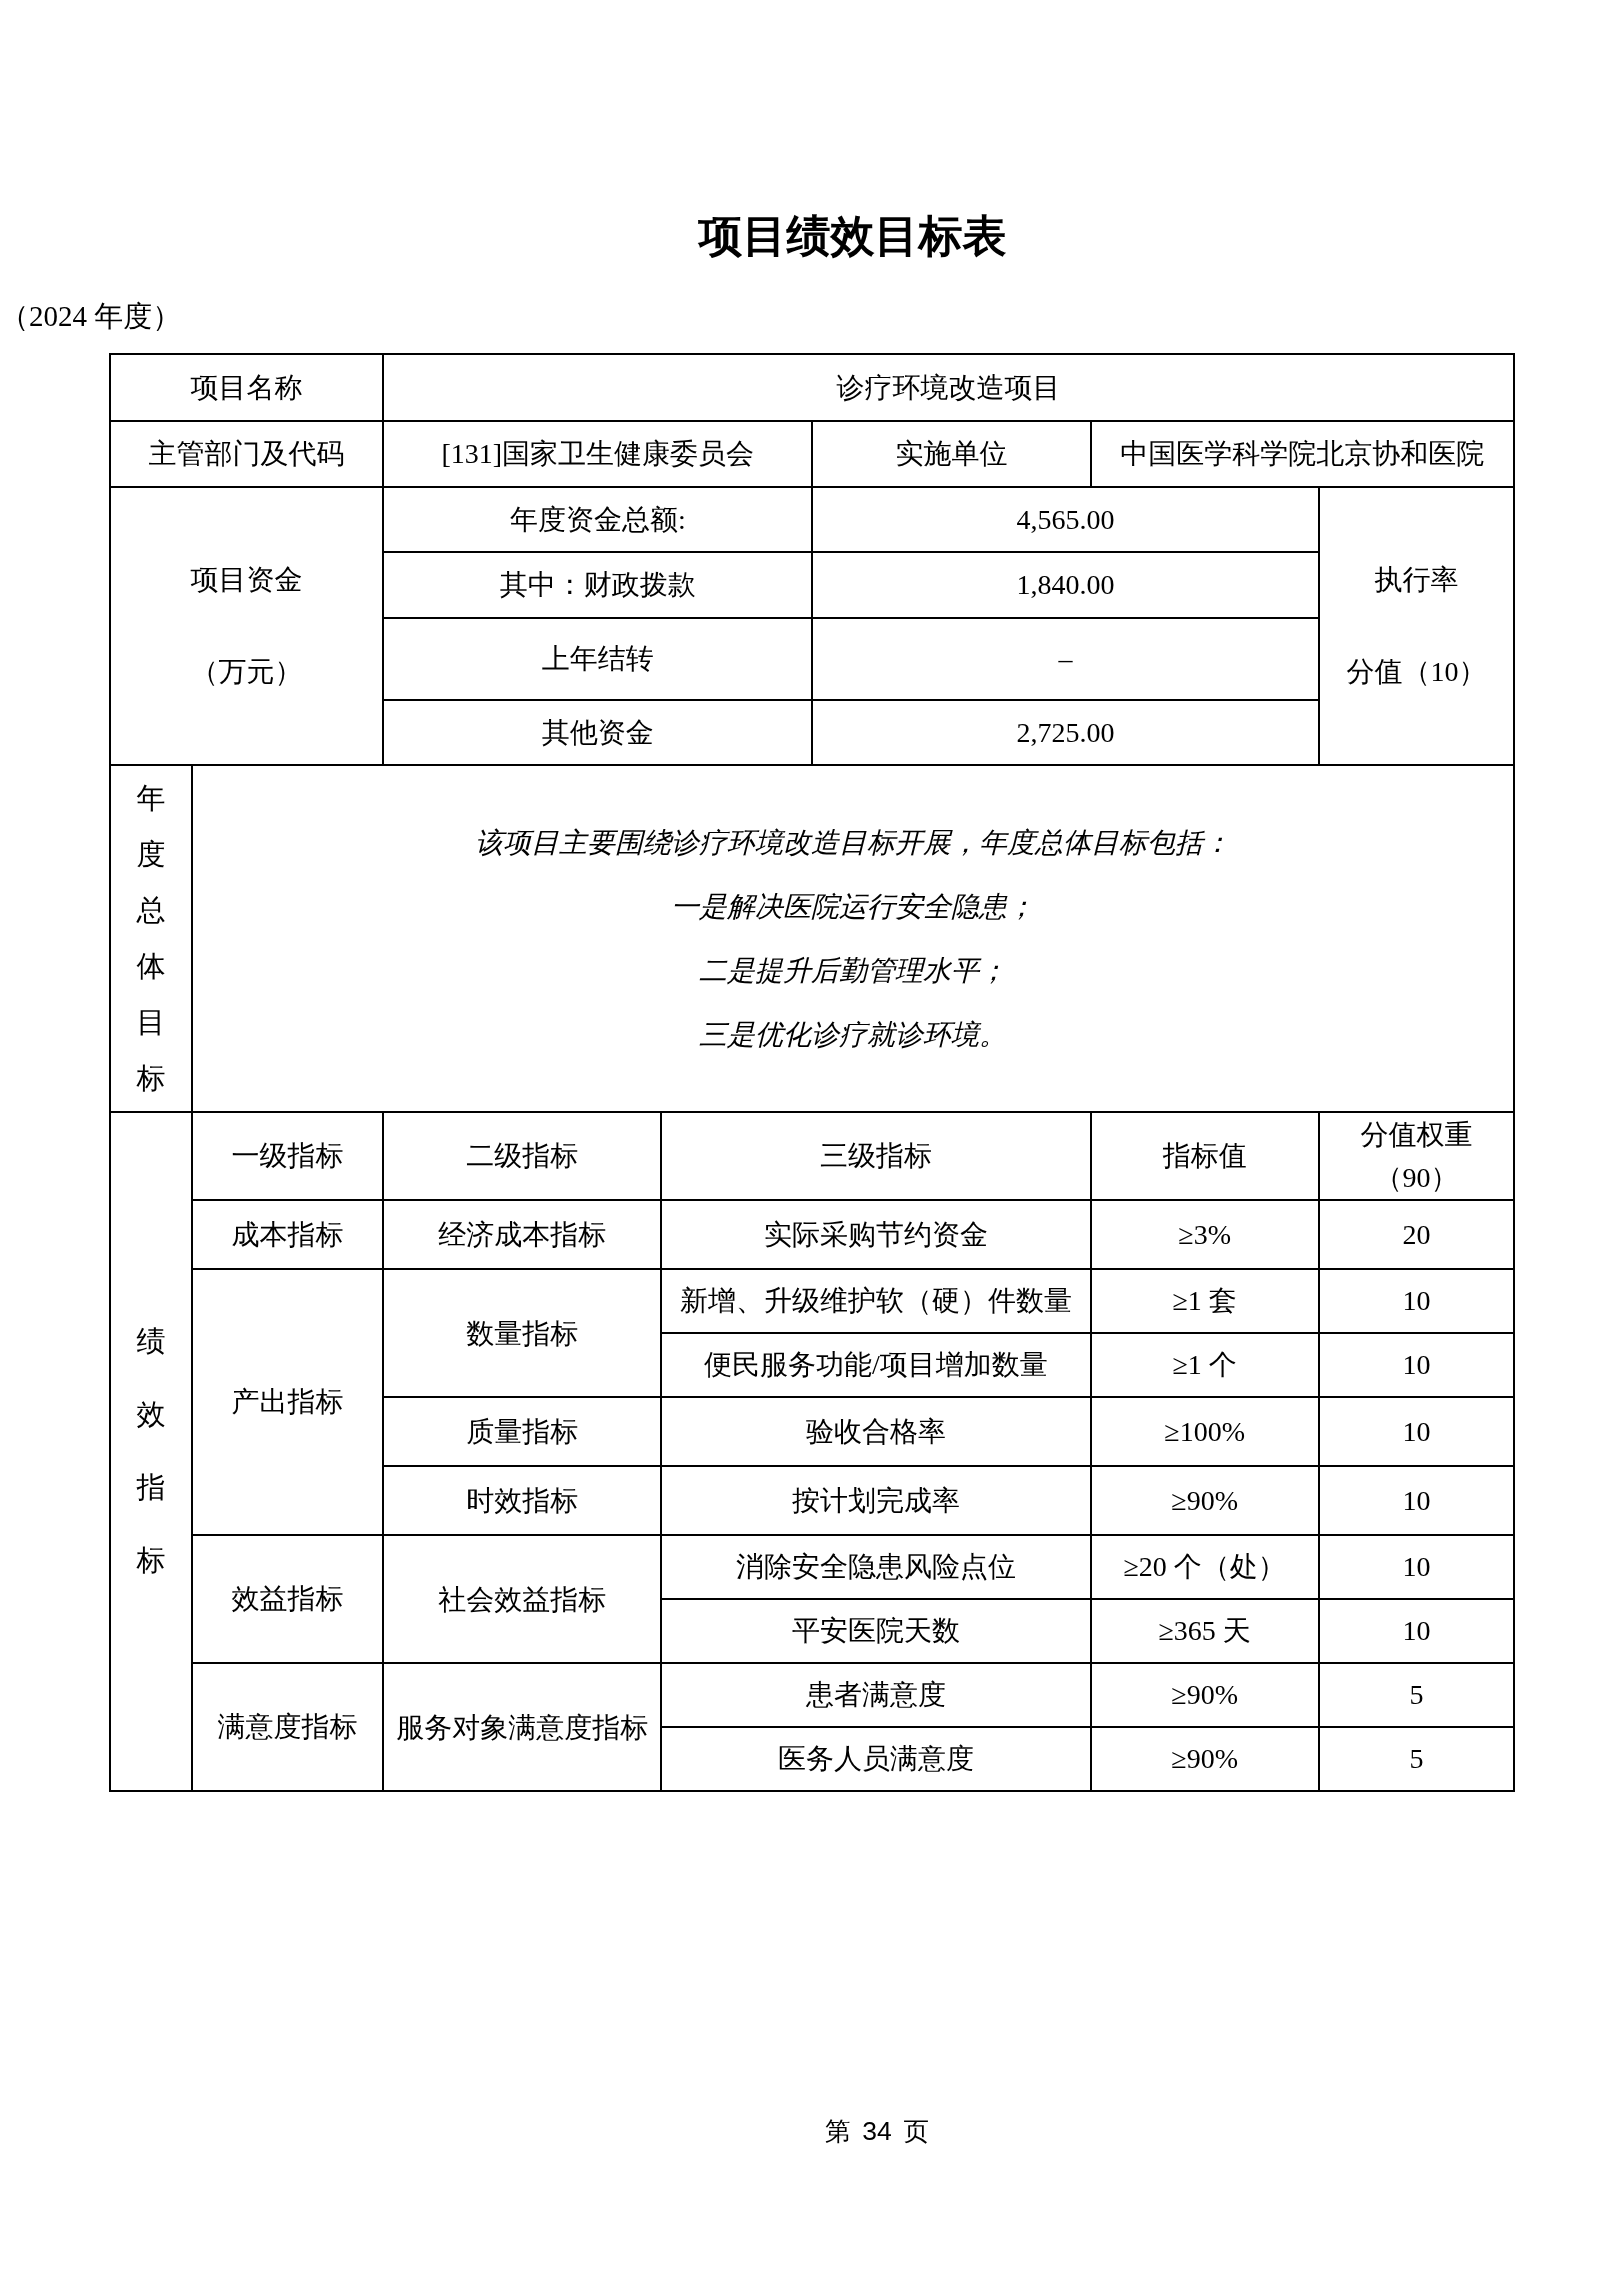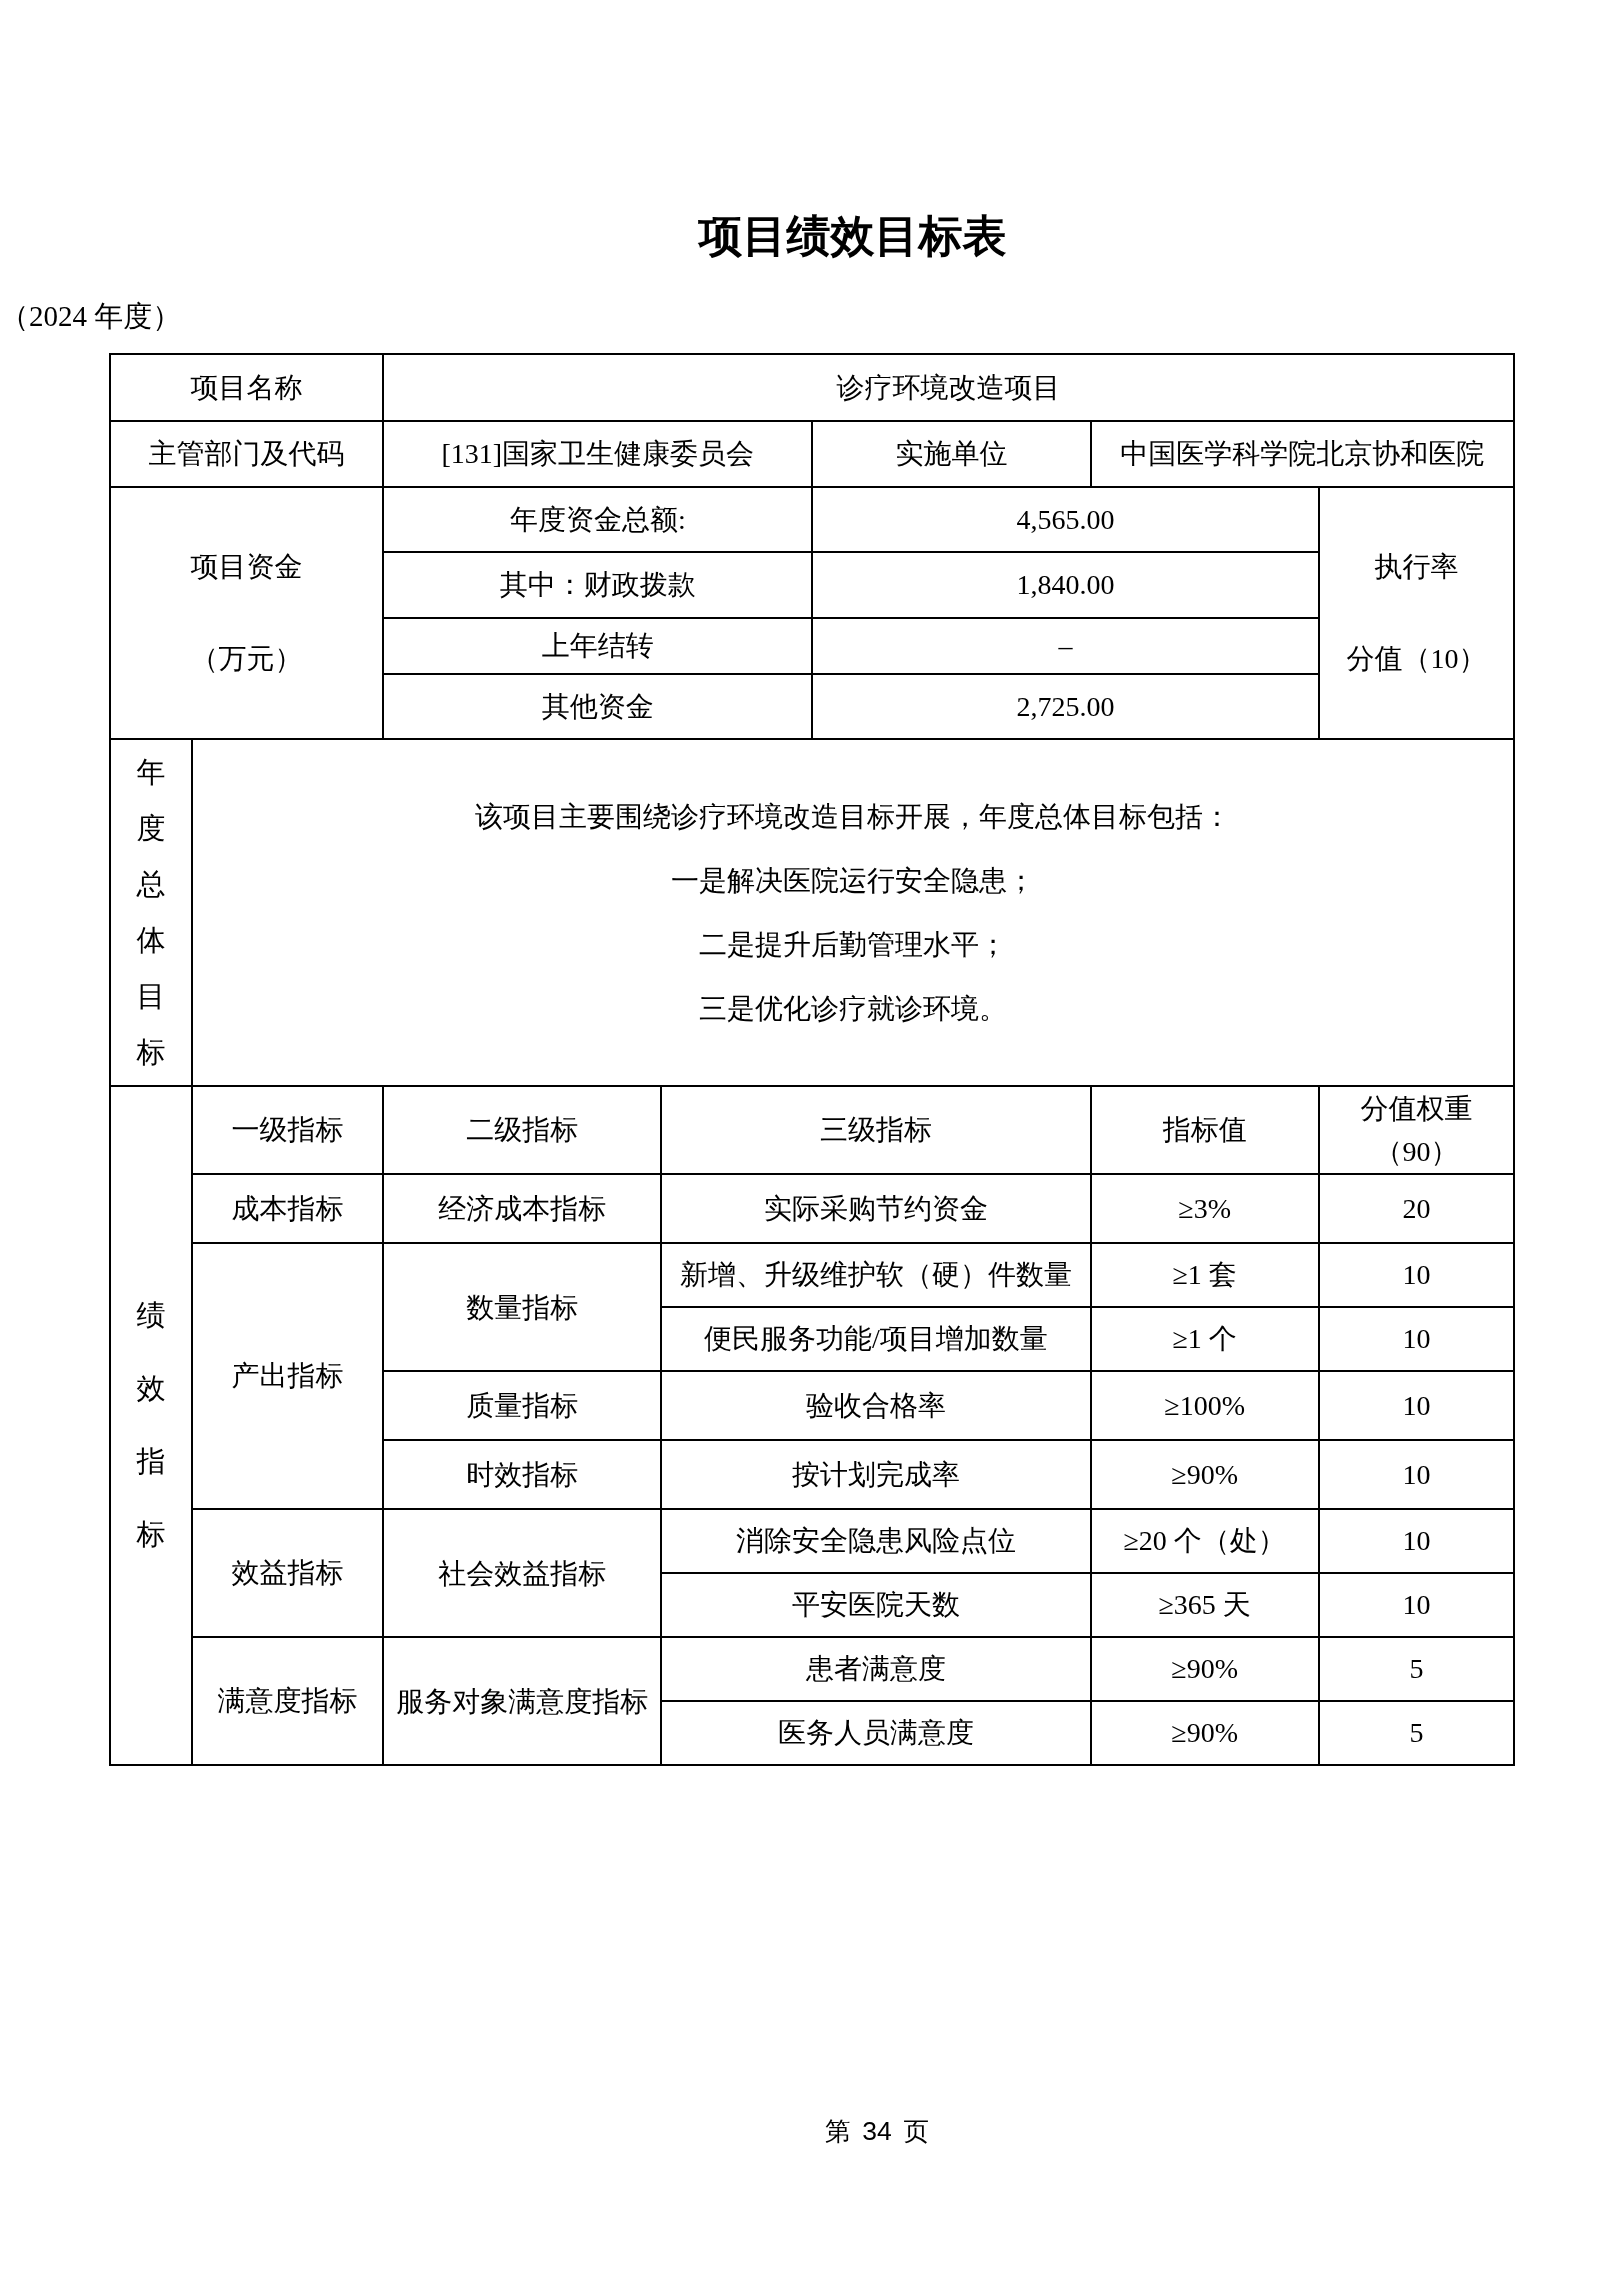--- a/index.html
+++ b/index.html
@@ -33,21 +33,21 @@
     font-size:28px;
     text-align:center; vertical-align:middle;
     padding:0; overflow:hidden;
   }
   td.fund-label-first { text-align:left;  padding-left:23.5px; }
   td.fund-label       { text-align:right; padding-right:88px; }
   td.fund-value       { text-align:right; padding-right:23.5px; }
   td.exec-cell        { line-height:92px; }
   td.goal-text {
     text-align:left; vertical-align:top;
-    padding:13.7px 19.6px 0 13.7px; line-height:64px;
+    padding:13.7px 19.6px 0 13.7px; line-height:64px;font-style:italic;
   }
   .vstack-goal {
     display:flex; flex-direction:column; align-items:center;
     justify-content:space-between;
     height:320px; padding:11.8px 0; font-size:29px;
   }
   .vstack-perf {
     display:flex; flex-direction:column; align-items:center;
     justify-content:center; gap:33px; font-size:29px;
   }
@@ -103,21 +103,21 @@
       <td colspan="2" class="fund-value">4,565.00</td>
       <td rowspan="4" class="exec-cell">
         <div>执行率</div>
         <div>分值（10）</div>
       </td>
     </tr>
     <tr style="height:66px">
       <td colspan="2" class="fund-label">其中：财政拨款</td>
       <td colspan="2" class="fund-value">1,840.00</td>
     </tr>
-    <tr style="height:56px">
+    <tr style="height:82px">
       <td colspan="2" class="fund-label">上年结转</td>
       <td colspan="2" class="fund-value">–</td>
     </tr>
     <tr style="height:65px">
       <td colspan="2" class="fund-label">其他资金</td>
       <td colspan="2" class="fund-value">2,725.00</td>
     </tr>
 
     <tr style="height:347px">
       <td>

